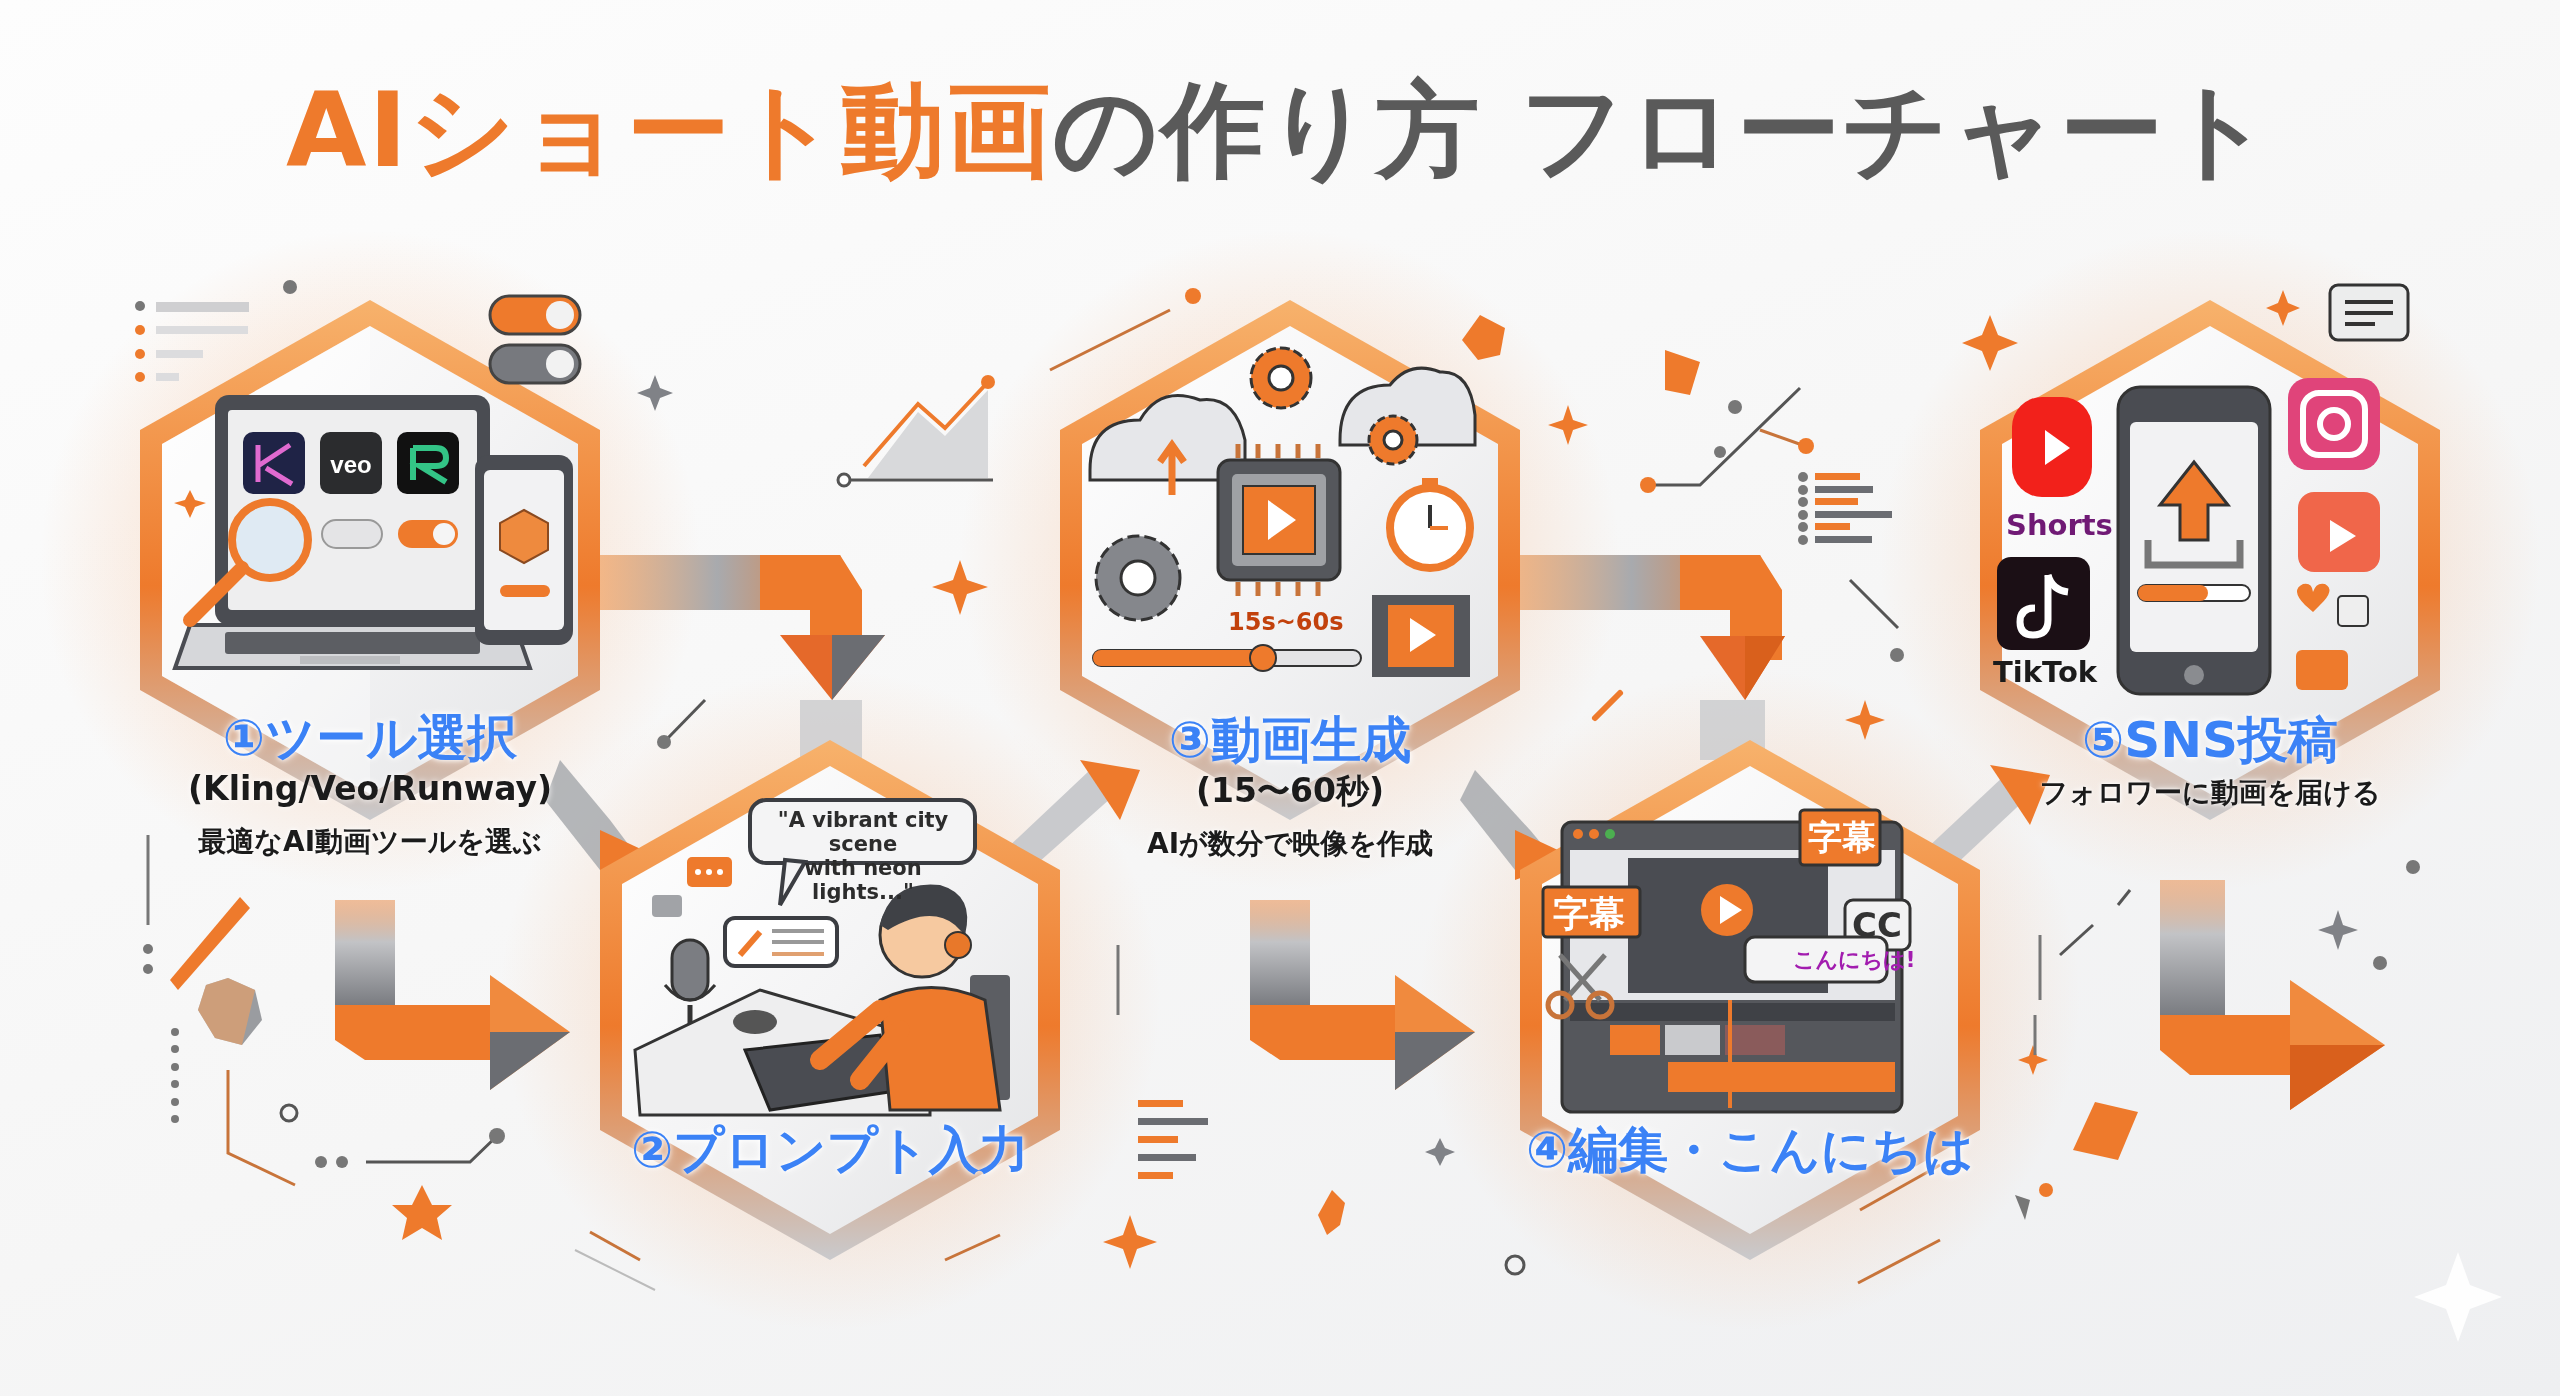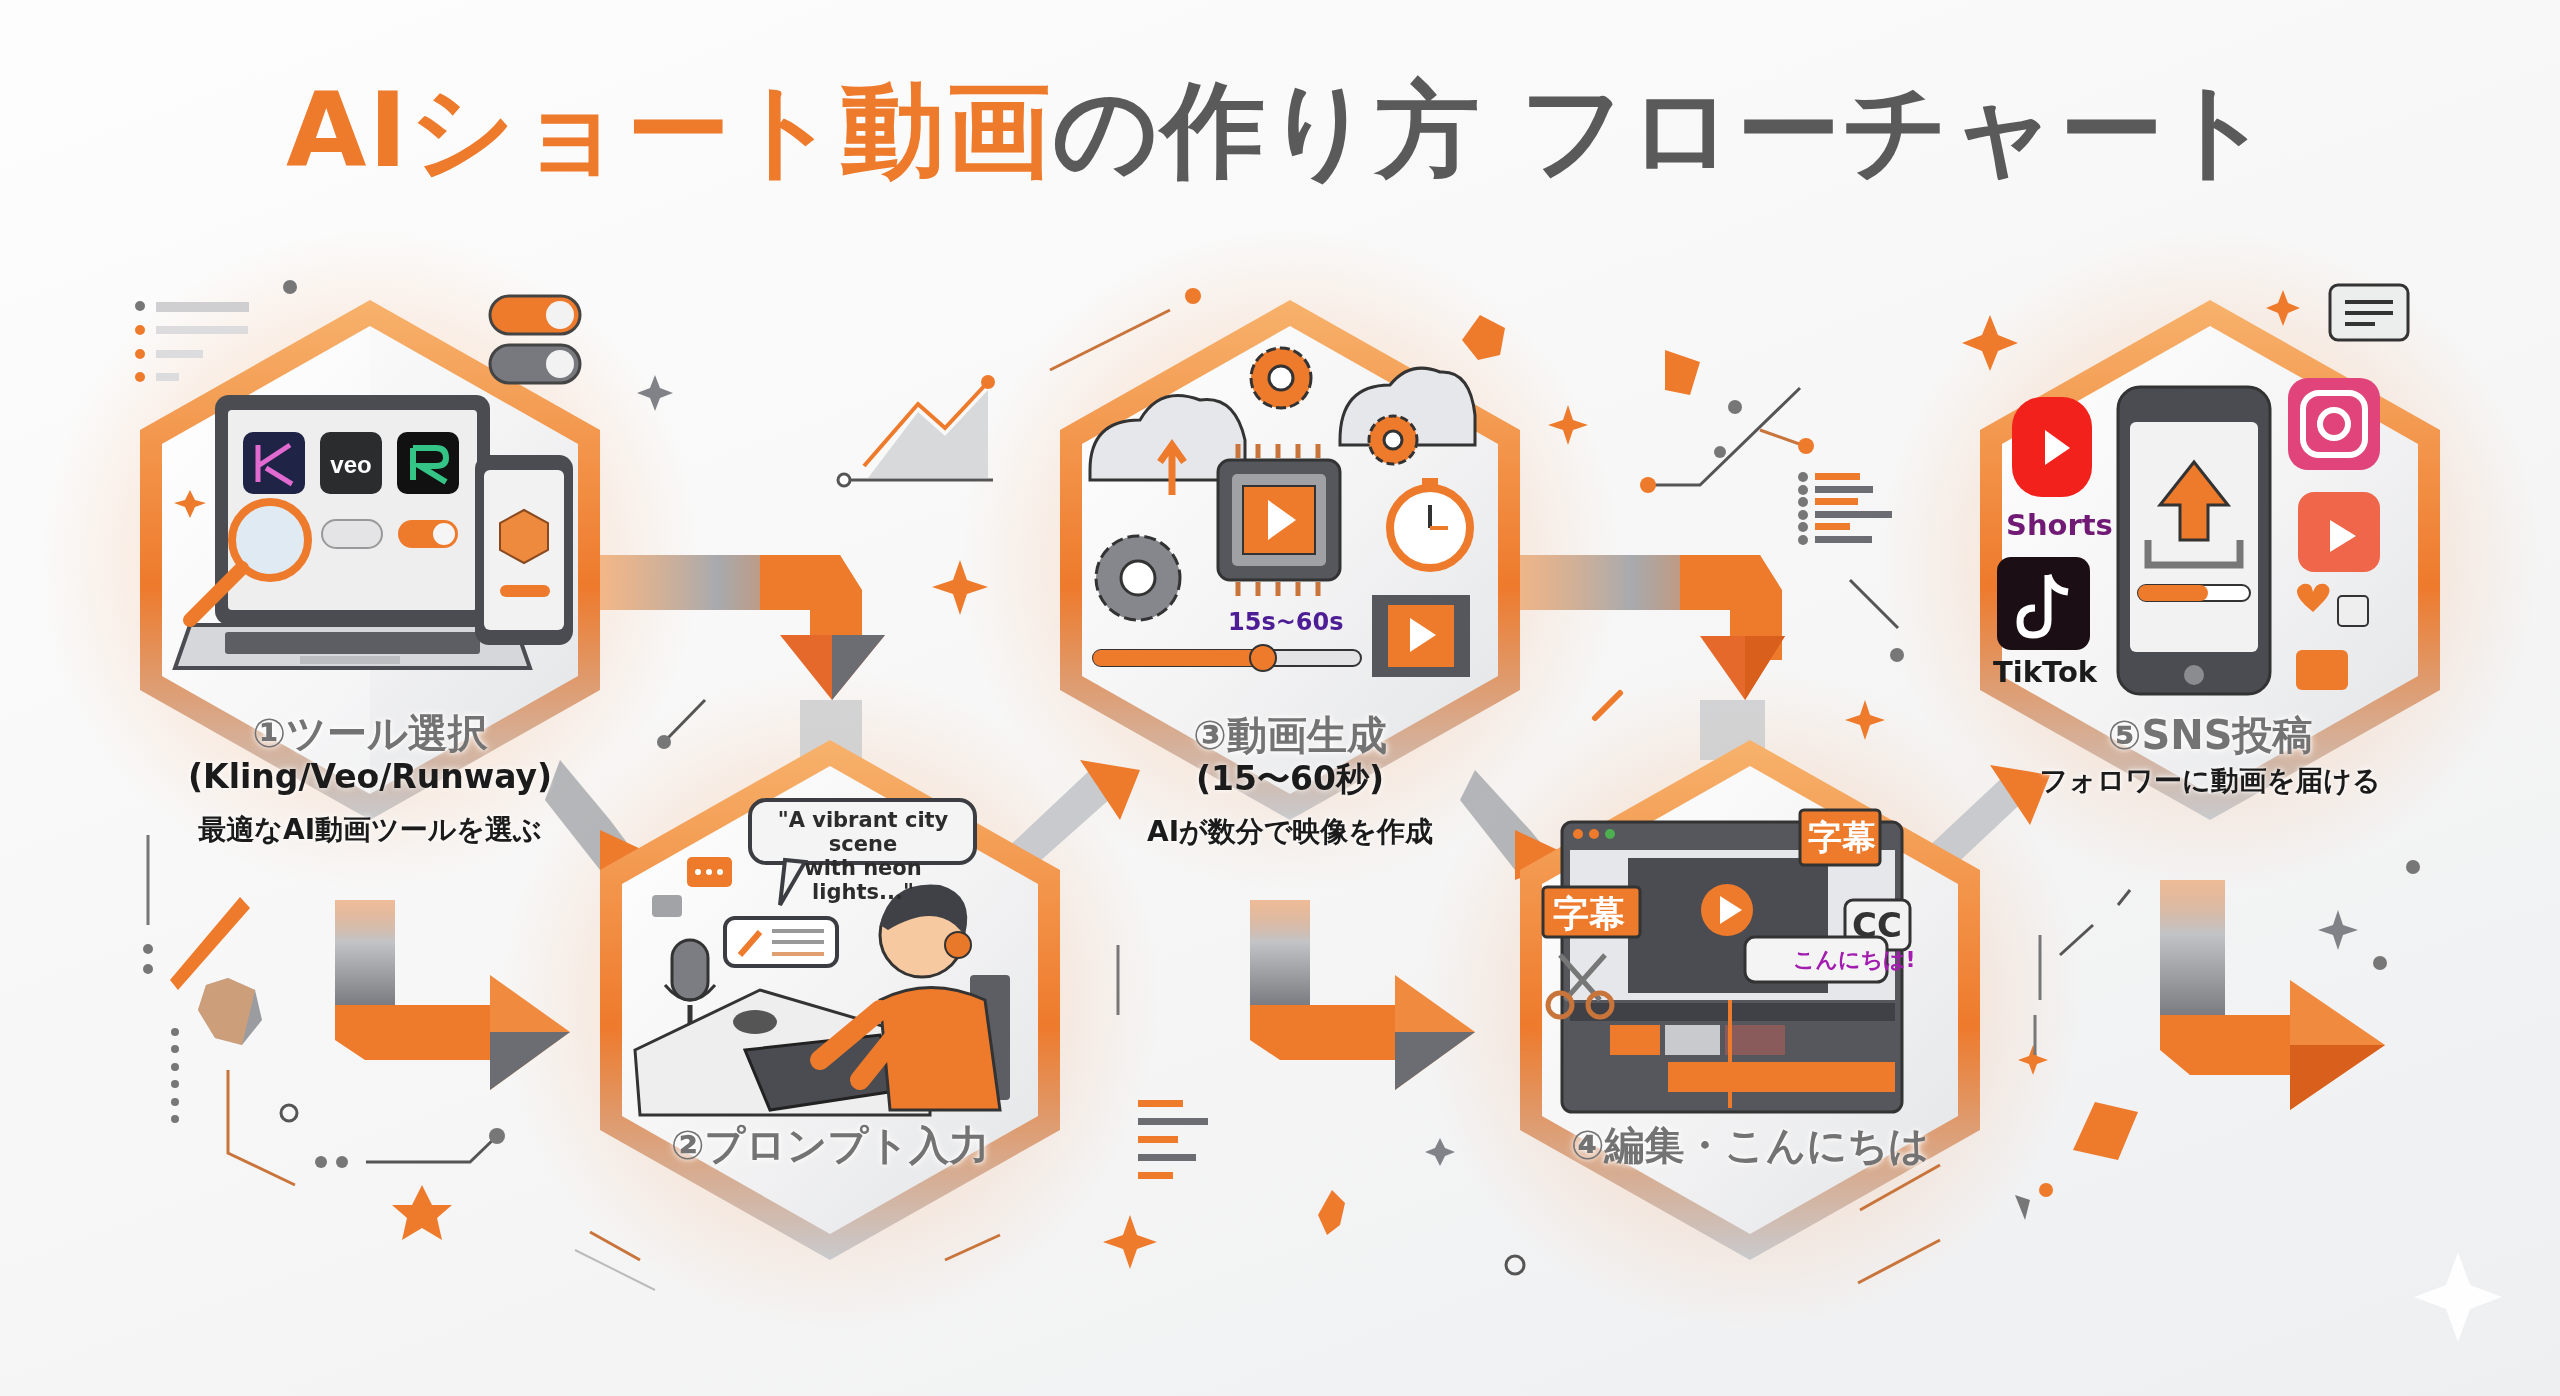--- a/index.html
+++ b/index.html
@@ -9,21 +9,21 @@
     font-family: "DejaVu Sans", "Liberation Sans", sans-serif;
   }
   .title {
     position:absolute; left:0; right:0; top:62px; text-align:center;
     font-size:104px; font-weight:bold; letter-spacing:2px;
     color:#5a5a5a;
   }
   .title .accent { color:#ee7a2c; }
   svg.bg { position:absolute; left:0; top:0; }
   .step { position:absolute; width:480px; text-align:center; }
-  .step .heading { font-size:40px; font-weight:bold; color:#737373; line-height:1.15; text-shadow:0 0 8px #fff, 0 0 4px #fff; }
+  .step .heading { font-size:50px; font-weight:bold; color:#3b82f6; line-height:1.15; text-shadow:0 0 8px #fff, 0 0 4px #fff; }
   .step .paren { font-size:33px; font-weight:bold; color:#1b1b1b; line-height:1.25; text-shadow:0 0 6px #fff; }
   .step .desc { font-size:28px; font-weight:bold; color:#1b1b1b; margin-top:14px; text-shadow:0 0 6px #fff, 0 0 3px #fff; }
   .bubble-text { position:absolute; font-weight:bold; color:#2c2c2c; text-align:center; line-height:1.15; }
   .lbl { position:absolute; font-weight:bold; }
 </style>
 </head>
 <body>
 
 <svg class="bg" width="2560" height="1396" viewBox="0 0 2560 1396" xmlns="http://www.w3.org/2000/svg">
   <defs>
@@ -472,21 +472,21 @@
 </div>
 
 <div class="bubble-text" style="left:752px; top:808px; width:222px; font-size:21px;">
   <div>"A vibrant city scene</div>
   <div>with neon lights..."</div>
 </div>
 <div class="step" style="left:590px; top:1122px;">
   <div class="heading">②プロンプト入力</div>
 </div>
 
-<div class="lbl" style="left:1228px; top:608px; font-size:24px; color:#4c1d95;">15s~60s</div>
+<div class="lbl" style="left:1228px; top:608px; font-size:24px; color:#c2410c;">15s~60s</div>
 <div class="step" style="left:1050px; top:712px;">
   <div class="heading">③動画生成</div>
   <div class="paren">(15〜60秒)</div>
   <div class="desc">AIが数分で映像を作成</div>
 </div>
 
 <div class="lbl" style="left:1808px; top:815px; font-size:34px; color:#fff;">字幕</div>
 <div class="lbl" style="left:1553px; top:890px; font-size:36px; color:#fff;">字幕</div>
 <div class="lbl" style="left:1852px; top:905px; font-size:34px; color:#333;">CC</div>
 <div class="lbl" style="left:1752px; top:945px; font-size:22px; color:#a21caf;margin-left:41px;">こんにちは!</div>

